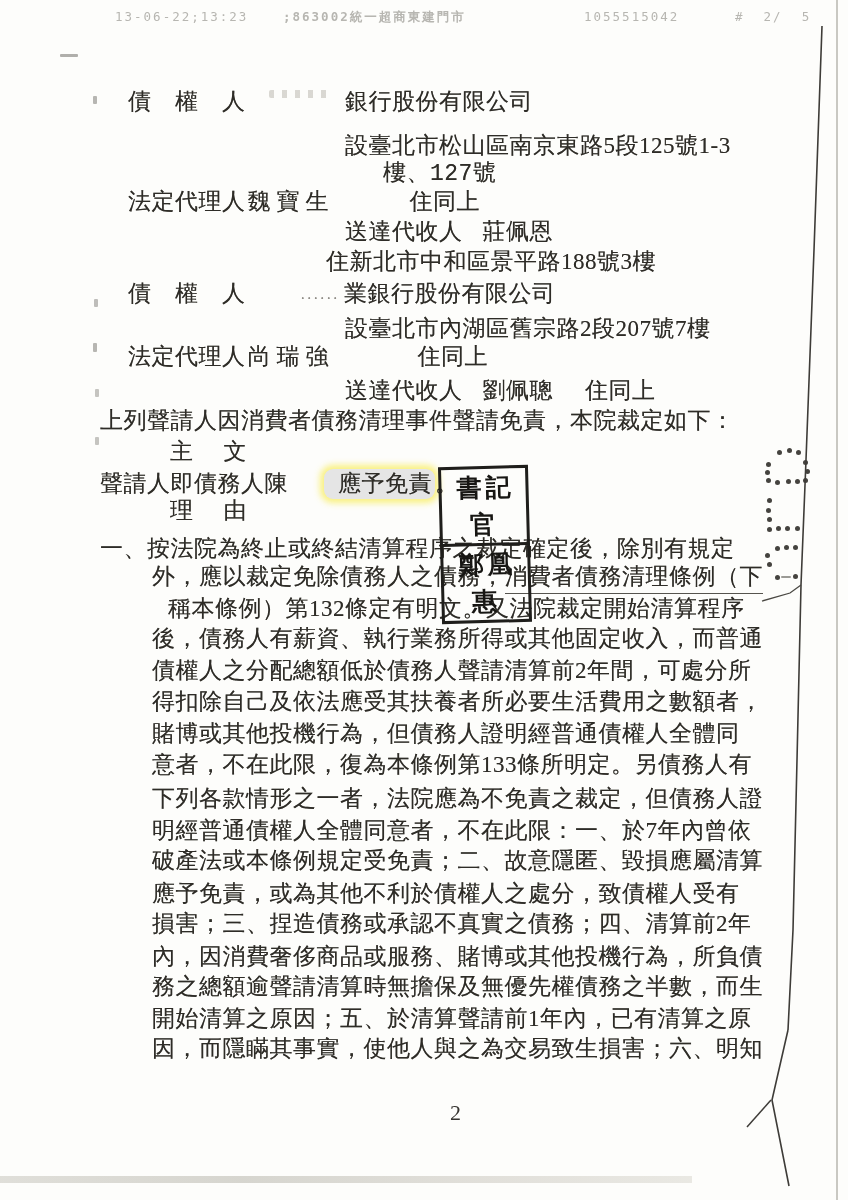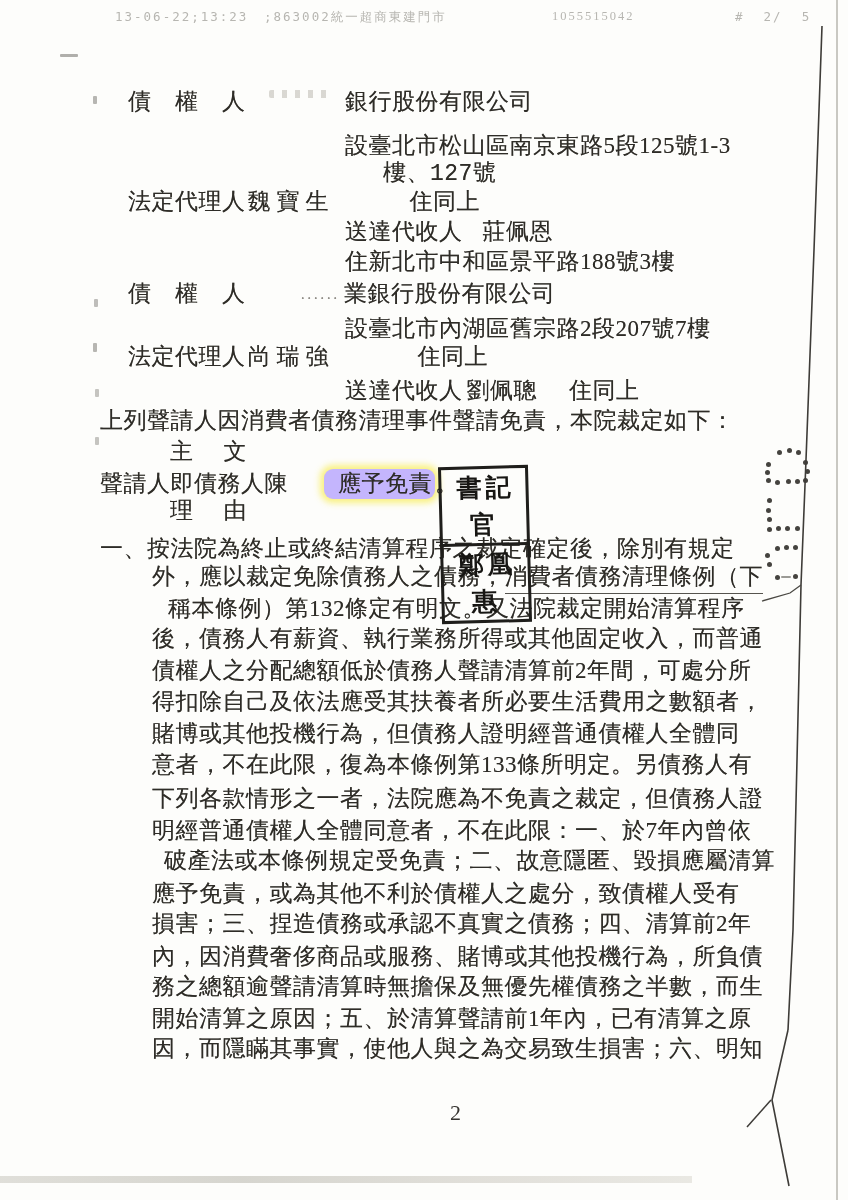--- a/index.html
+++ b/index.html
@@ -13,39 +13,39 @@
   .line {
     position:absolute; white-space:nowrap;
     font-size:23px; line-height:30px; letter-spacing:0.5px;
     color:#2e2c27; text-shadow:0 0 0.6px rgba(46,44,39,.55);
   }
   .line span { display:inline-block; }
   .spread { letter-spacing:24px; }
   .name3  { letter-spacing:6px; }
   .ul { border-bottom:1.5px solid #56544e; padding-bottom:1px; }
   .hl {
-    background:#c4b5fd;
+    background:#e5e5e5;
     box-shadow:0 0 6px 4px rgba(248,238,108,.85);
     border-radius:9px; padding:0 3px 0 14px;
   }
   .dots { font-size:14px; letter-spacing:3px; color:#8f8d86; vertical-align:2px; }
   .smudge {
     width:64px; height:8px; vertical-align:11px;
     background:repeating-linear-gradient(90deg,#d3d1cb 0 5px,transparent 5px 13px);
     opacity:.85; border-radius:2px;
   }
   
   .fax {
     position:absolute; top:9px; white-space:pre;
     font-family:"DejaVu Sans Mono","Liberation Mono",monospace;
     font-size:12.5px; color:#b7b6b1; letter-spacing:2px;
   }
   .fax-ts   { left:115px; }
-  .fax-sndr { left:264px; }
-  .fax-doc  { left:552px;font-family:Liberation Serif, serif; }
+  .fax-sndr { left:283px;font-weight:bold; }
+  .fax-doc  { left:584px; }
   .fax-page { left:735px; }
   
   .stamp {
     position:absolute; left:440px; top:466px; width:84px;
     border:3.5px solid #1f1e1b; transform:rotate(-1.5deg);
     background:transparent;
   }
   .stamp-row {
     font-size:25px; font-weight:700; letter-spacing:4px; text-indent:4px;
     text-align:center; line-height:37px; color:#171613;
@@ -77,40 +77,40 @@
   <div class="fax fax-sndr">;863002統一超商東建門市</div>
   <div class="fax fax-doc">1055515042</div>
   <div class="fax fax-page">#  2/  5</div>
 
   <div>
       <div class="line" style="left: 128px; top: 87px;"><span class="spread">債權人</span><span class="smudge"></span><span style="margin-left: 12px;">銀行股份有限公司</span></div>
       <div class="line" style="left: 345px; top: 131px;"><span>設臺北市松山區南京東路5段125號1-3</span></div>
       <div class="line" style="left: 383px; top: 159px; font-family: Liberation Mono, monospace;"><span>樓、127號</span></div>
       <div class="line" style="left: 128px; top: 187px;"><span>法定代理人</span><span class="name3" style="margin-left: 2px;">魏寶生</span><span style="margin-left: 75px;">住同上</span></div>
       <div class="line" style="left: 345px; top: 217px;"><span>送達代收人</span><span style="margin-left: 20px;">莊佩恩</span></div>
-      <div class="line" style="left: 345px; top: 247px;"><span>住新北市中和區景平路188號3樓</span></div>
+      <div class="line" style="left: 326px; top: 247px;"><span>住新北市中和區景平路188號3樓</span></div>
       <div class="line" style="left: 128px; top: 279px;"><span class="spread">債權人</span><span class="dots" style="margin-left: 32px;">......</span><span style="margin-left: 4px;">業銀行股份有限公司</span></div>
       <div class="line" style="left: 345px; top: 314px;"><span>設臺北市內湖區舊宗路2段207號7樓</span></div>
       <div class="line" style="left: 128px; top: 342px;"><span>法定代理人</span><span class="name3" style="margin-left: 2px;">尚瑞強</span><span style="margin-left: 83px;">住同上</span></div>
-      <div class="line" style="left: 345px; top: 376px;"><span>送達代收人</span><span style="margin-left: 4px;">劉佩聰</span><span style="margin-left: 32px;">住同上</span></div>
+      <div class="line" style="left: 345px; top: 376px;"><span>送達代收人</span><span style="margin-left: 20px;">劉佩聰</span><span style="margin-left: 32px;">住同上</span></div>
       <div class="line" style="left: 100px; top: 406px;"><span>上列聲請人因消費者債務清理事件聲請免責，本院裁定如下：</span></div>
       <div class="line" style="left: 170px; top: 437px;"><span>主</span><span style="margin-left: 30px;">文</span></div>
       <div class="line" style="left: 100px; top: 469px;"><span>聲請人即債務人陳</span><span class="hl" style="margin-left: 36px;">應予免責</span><span>。</span></div>
       <div class="line" style="left: 170px; top: 496px;"><span>理</span><span style="margin-left: 30px;">由</span></div>
       <div class="line" style="left: 100px; top: 534px;"><span>一、按法院為終止或終結清算程序之裁定確定後，除別有規定</span></div>
       <div class="line" style="left: 152px; top: 562px;"><span>外，應以裁定免除債務人之債務，</span><span class="ul">消費者債務清理條例（下</span></div>
       <div class="line" style="left: 152px; top: 594px; margin-left: 16px;"><span>稱本條例）第132條定有明文。又法院裁定開始清算程序</span></div>
       <div class="line" style="left: 152px; top: 624px;"><span>後，債務人有薪資、執行業務所得或其他固定收入，而普通</span></div>
       <div class="line" style="left: 152px; top: 656px;"><span>債權人之分配總額低於債務人聲請清算前2年間，可處分所</span></div>
       <div class="line" style="left: 152px; top: 687px;"><span>得扣除自己及依法應受其扶養者所必要生活費用之數額者，</span></div>
       <div class="line" style="left: 152px; top: 719px;"><span>賭博或其他投機行為，但債務人證明經普通債權人全體同</span></div>
       <div class="line" style="left: 152px; top: 750px;"><span>意者，不在此限，復為本條例第133條所明定。另債務人有</span></div>
       <div class="line" style="left: 152px; top: 784px;"><span>下列各款情形之一者，法院應為不免責之裁定，但債務人證</span></div>
       <div class="line" style="left: 152px; top: 816px;"><span>明經普通債權人全體同意者，不在此限：一、於7年內曾依</span></div>
-      <div class="line" style="left: 164px; top: 846px;"><span>破產法或本條例規定受免責；二、故意隱匿、毀損應屬清算</span></div>
+      <div class="line" style="left: 152px; top: 846px;"><span>破產法或本條例規定受免責；二、故意隱匿、毀損應屬清算</span></div>
       <div class="line" style="left: 152px; top: 879px;"><span>應予免責，或為其他不利於債權人之處分，致債權人受有</span></div>
       <div class="line" style="left: 152px; top: 909px;"><span>損害；三、捏造債務或承認不真實之債務；四、清算前2年</span></div>
       <div class="line" style="left: 152px; top: 942px;"><span>內，因消費奢侈商品或服務、賭博或其他投機行為，所負債</span></div>
       <div class="line" style="left: 152px; top: 972px;"><span>務之總額逾聲請清算時無擔保及無優先權債務之半數，而生</span></div>
       <div class="line" style="left: 152px; top: 1004px;"><span>開始清算之原因；五、於清算聲請前1年內，已有清算之原</span></div>
       <div class="line" style="left: 152px; top: 1034px;"><span>因，而隱瞞其事實，使他人與之為交易致生損害；六、明知</span></div>
     </div>
 
   <div class="stamp">
     <div class="stamp-row first">書記官</div>

